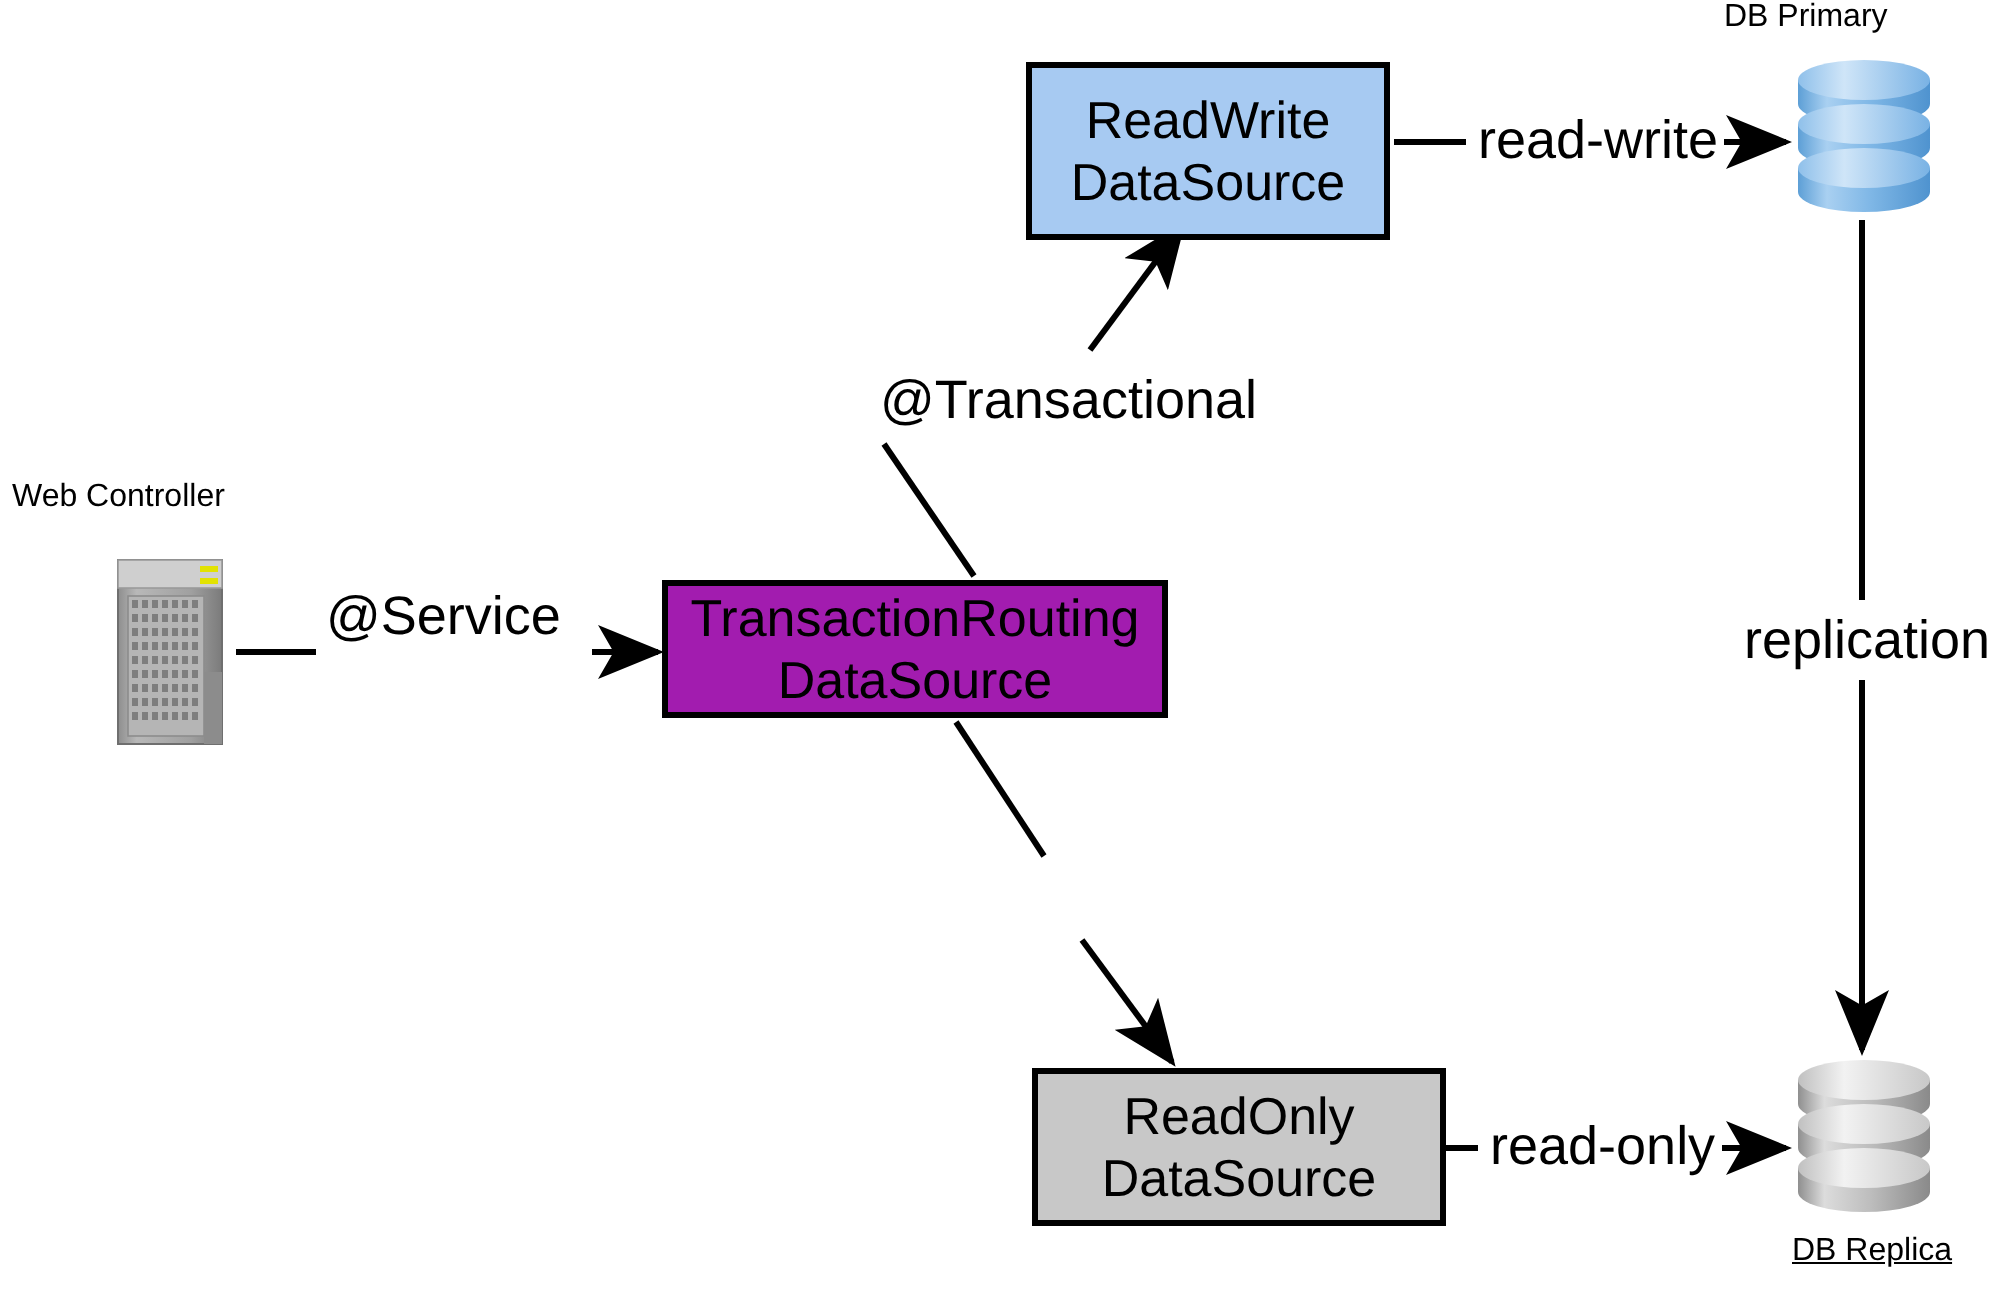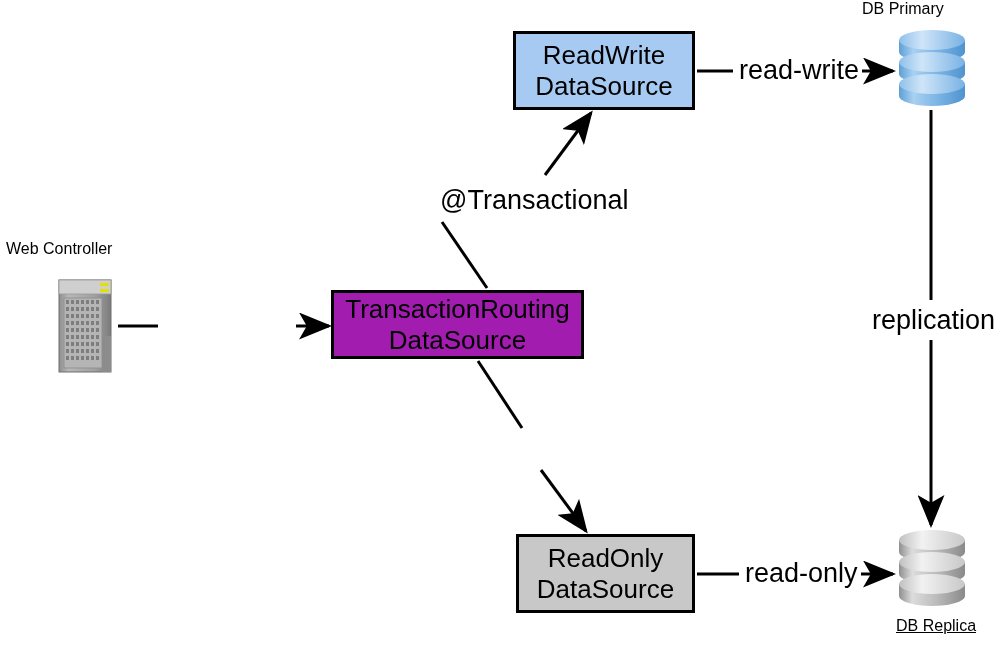--- a/index.html
+++ b/index.html
@@ -35,34 +35,34 @@
     line-height: 1.16;
     font-size: 26px;
     color: #000000;
     text-align: center;
   }
   .node-box .line2 { display: block; }
   #box-readwrite {
     left: 513px;
     top: 31px;
     width: 182px;
-    height: 79px;
+    height: 89px;
     background: #a7caf2;
   }
   #box-routing {
     left: 331px;
     top: 290px;
     width: 253px;
     height: 69px;
     background: #a21caf;
   }
   #box-readonly {
     left: 516px;
     top: 534px;
-    width: 179px;
+    width: 207px;
     height: 79px;
     background: #c8c8c8;
   }
   .plain-label {
     position: absolute;
     font-size: 16px;
     color: #000000;
     white-space: nowrap;
   }
   .edge-label {
@@ -259,20 +259,21 @@
   <div class="node-box" id="box-readonly">
     <span>ReadOnly</span>
     <span class="line2">DataSource</span>
   </div>
 
   <div class="plain-label" id="label-web-controller">Web Controller</div>
   <div class="plain-label" id="label-db-primary">DB Primary</div>
   <div class="plain-label" id="label-db-replica">DB Replica</div>
 
   <div class="edge-label" id="label-service-call">
+    <div>@Service</div>
   </div>
 
   <div class="edge-label" id="label-transactional">@Transactional</div>
 
 
   <div class="edge-label" id="label-read-write">read-write</div>
 
   <div class="edge-label" id="label-read-only">read-only</div>
 
   <div class="edge-label" id="label-replication">replication</div>

